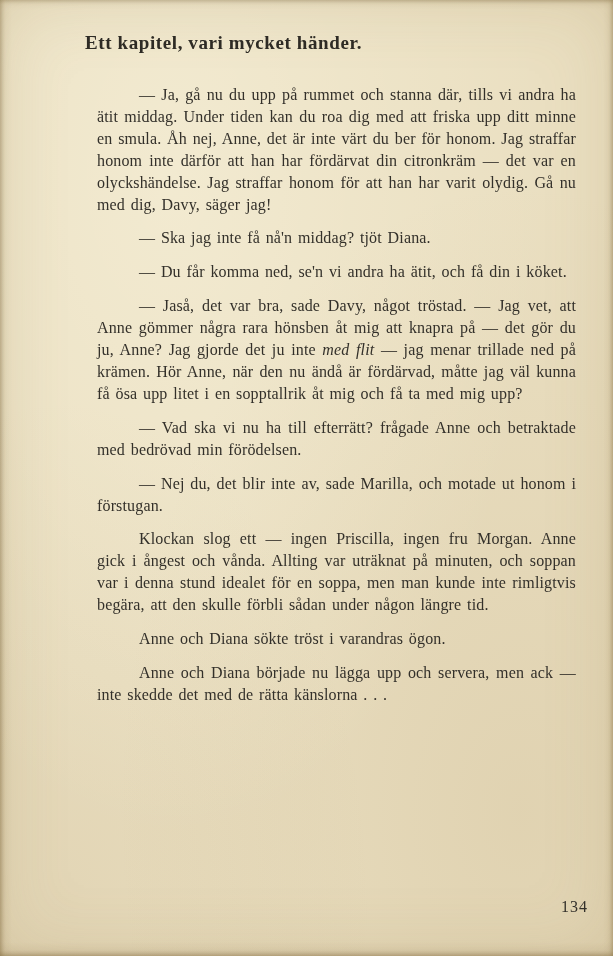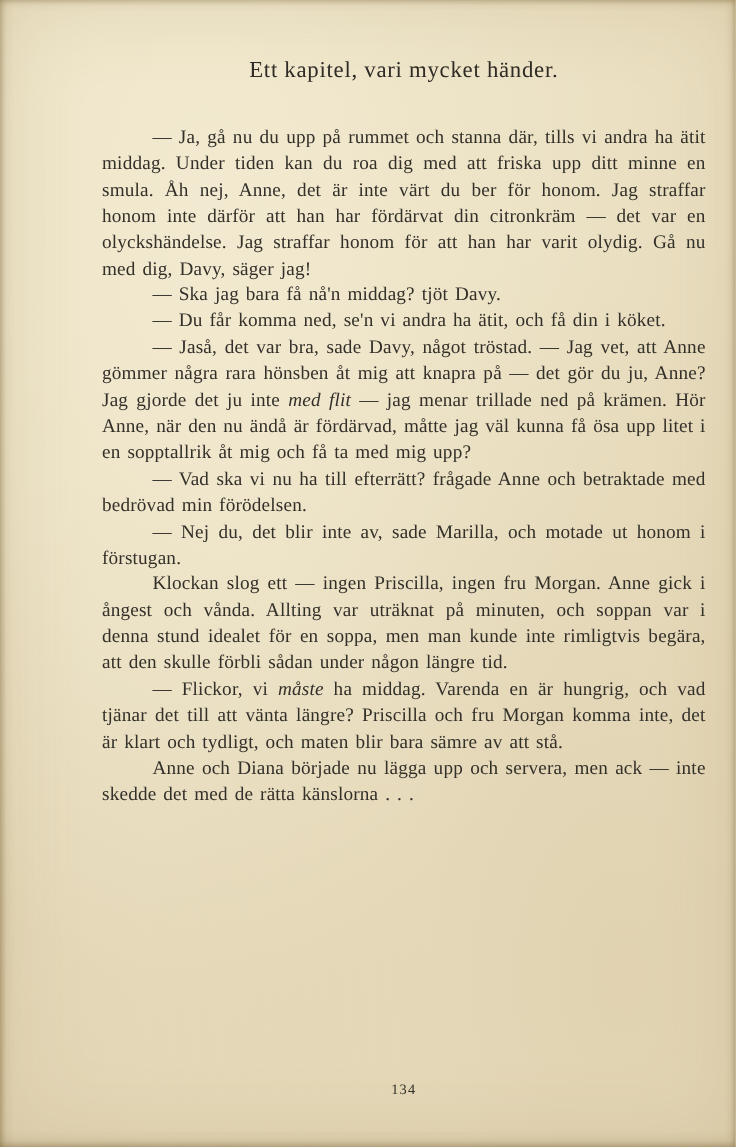--- a/index.html
+++ b/index.html
@@ -24,65 +24,65 @@
       linear-gradient(270deg, rgba(125, 100, 55, 0.22) 0px, rgba(125,100,55,0.06) 4px, transparent 10px),
       linear-gradient(180deg, rgba(125, 100, 55, 0.22) 0px, rgba(125,100,55,0.06) 4px, transparent 10px),
       linear-gradient(0deg, rgba(125, 100, 55, 0.30) 0px, rgba(125,100,55,0.08) 6px, transparent 14px);
     box-shadow:
       inset 0 0 70px rgba(145, 115, 60, 0.18),
       inset 0 0 5px rgba(100, 80, 40, 0.35);
     overflow: hidden;
     color: #33302a;
   }
   .page-title {
-    margin: 16px;
+    margin: 0;
     padding: 32px 25px 0 85px;
-    text-align: center;
+    text-align: left;
     font-size: 19px;
-    font-weight: normal;
+    font-weight: bold;
     letter-spacing: 0.6px;
     color: #2e2b25;
   }
   .page-body {
     padding: 18px 25px 0 85px;
     font-size: 16px;
     line-height: 21.9px;
     text-align: justify;
     letter-spacing: 0.15px;
     word-spacing: 1.6px;
   }
   .page-body p.para {
-    margin: 0;
+    margin: 12px;
     text-indent: 42px;
   }
   .page-body em {
   }
   .page-number {
     position: absolute;
     left: 85px;
     right: 25px;
     bottom: 40px;
-    text-align: center;
-    font-size: 12px;
+    text-align: right;
+    font-size: 16px;
     letter-spacing: 1px;
     color: #33302a;
   }
 </style>
 </head>
 <body>
 
 <div class="page">
   <h1 class="page-title">Ett kapitel, vari mycket händer.</h1>
 
   <div class="page-body">
       <p class="para"><span>— Ja, gå nu du upp på rummet och stanna där, tills vi andra ha ätit middag. Under tiden kan du roa dig med att friska upp ditt minne en smula. Åh nej, Anne, det är inte värt du ber för honom. Jag straffar honom inte därför att han har fördärvat din citronkräm — det var en olyckshändelse. Jag straffar honom för att han har varit olydig. Gå nu med dig, Davy, säger jag!</span></p>
-      <p class="para"><span>— Ska jag bara få nå'n middag? tjöt Davy.</span></p>
+      <p class="para"><span>— Ska jag inte få nå'n middag? tjöt Diana.</span></p>
       <p class="para"><span>— Du får komma ned, se'n vi andra ha ätit, och få din i köket.</span></p>
       <p class="para"><span>— Jaså, det var bra, sade Davy, något tröstad. — Jag vet, att Anne gömmer några rara hönsben åt mig att knapra på — det gör du ju, Anne? Jag gjorde det ju inte </span><em>med flit</em><span> — jag menar trillade ned på krämen. Hör Anne, när den nu ändå är fördärvad, måtte jag väl kunna få ösa upp litet i en sopptallrik åt mig och få ta med mig upp?</span></p>
       <p class="para"><span>— Vad ska vi nu ha till efterrätt? frågade Anne och betraktade med bedrövad min förödelsen.</span></p>
       <p class="para"><span>— Nej du, det blir inte av, sade Marilla, och motade ut honom i förstugan.</span></p>
       <p class="para"><span>Klockan slog ett — ingen Priscilla, ingen fru Morgan. Anne gick i ångest och vånda. Allting var uträknat på minuten, och soppan var i denna stund idealet för en soppa, men man kunde inte rimligtvis begära, att den skulle förbli sådan under någon längre tid.</span></p>
-      <p class="para"><span>— Flickor, vi </span><em>måste</em><span> ha middag. Varenda en är hungrig, och vad tjänar det till att vänta längre? Priscilla och fru Morgan komma inte, det är klart och tydligt, och maten blir bara sämre av att stå.</span></p>
+      <p class="para"><span>Anne och Diana sökte tröst i varandras ögon.</span></p>
       <p class="para"><span>Anne och Diana började nu lägga upp och servera, men ack — inte skedde det med de rätta känslorna . . .</span></p>
     </div>
 
   <div class="page-number">134</div>
 </div>
 
 </body></html>

